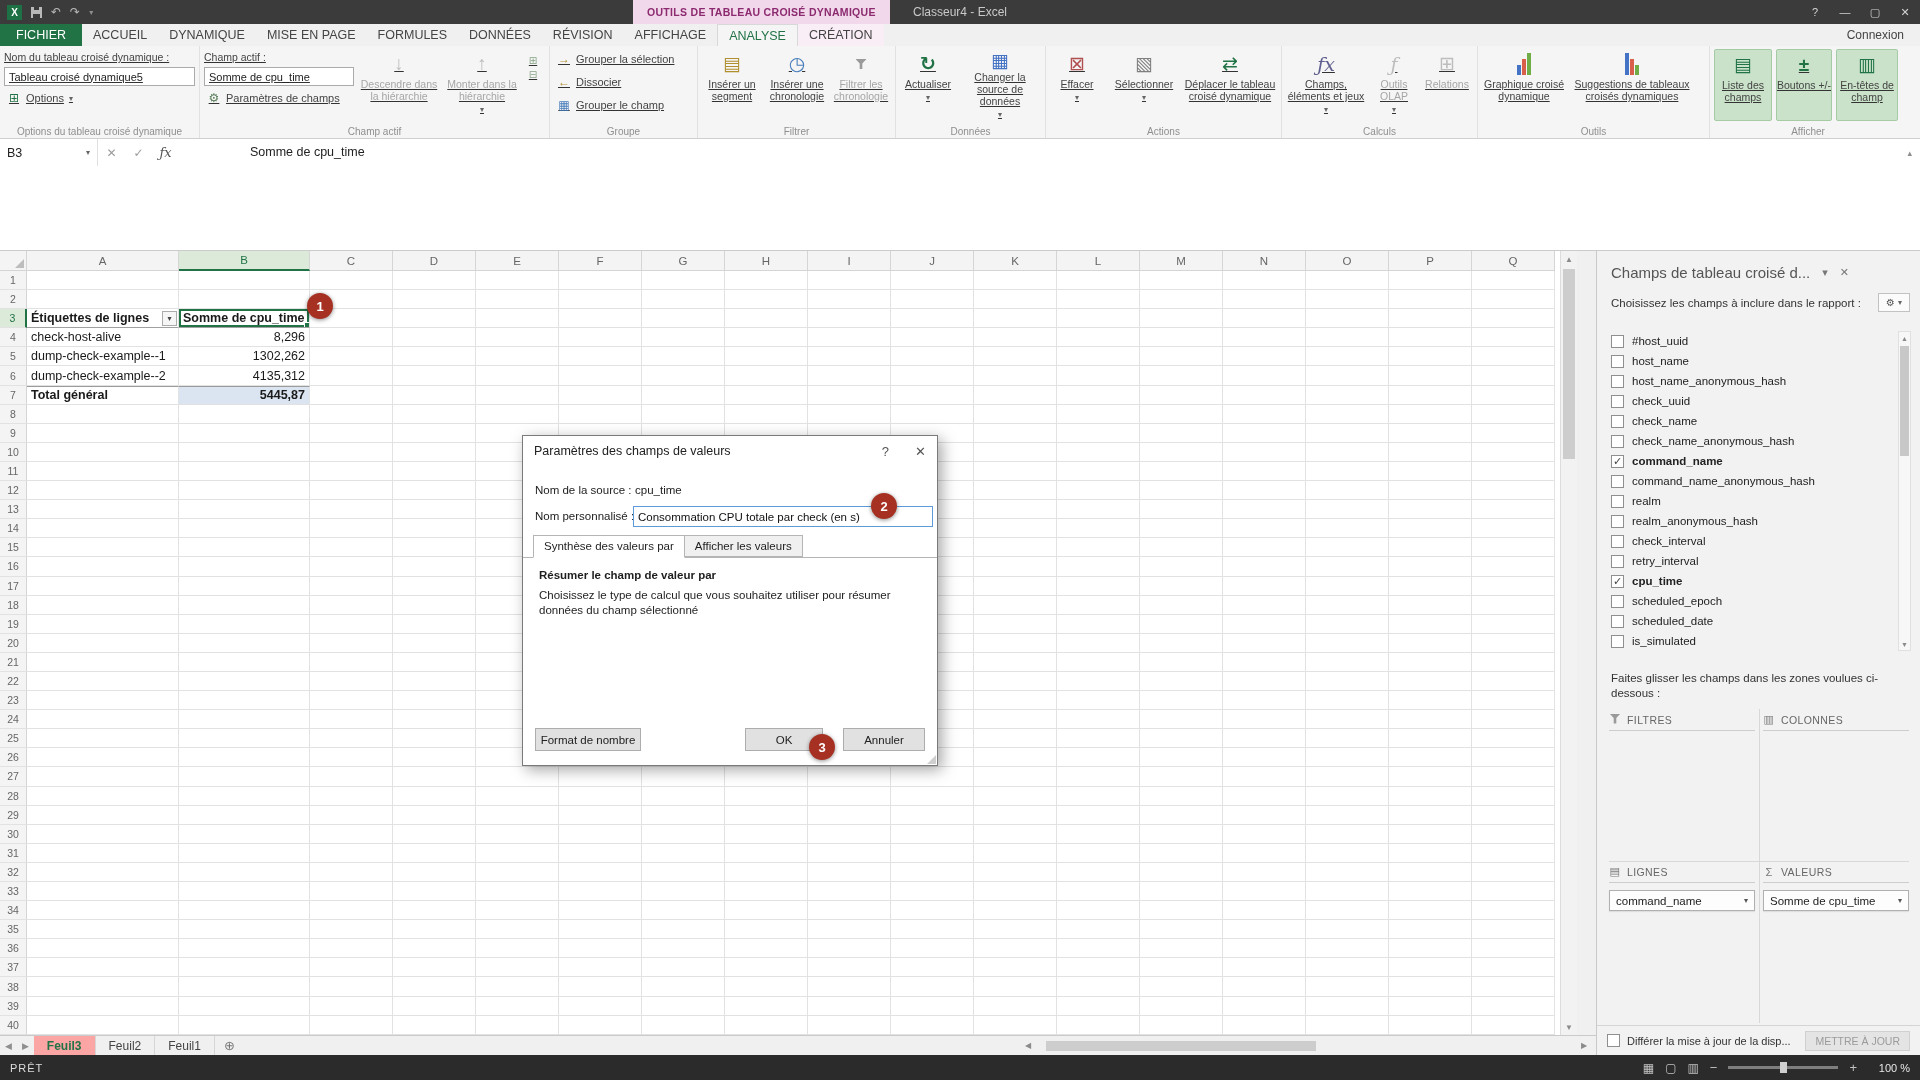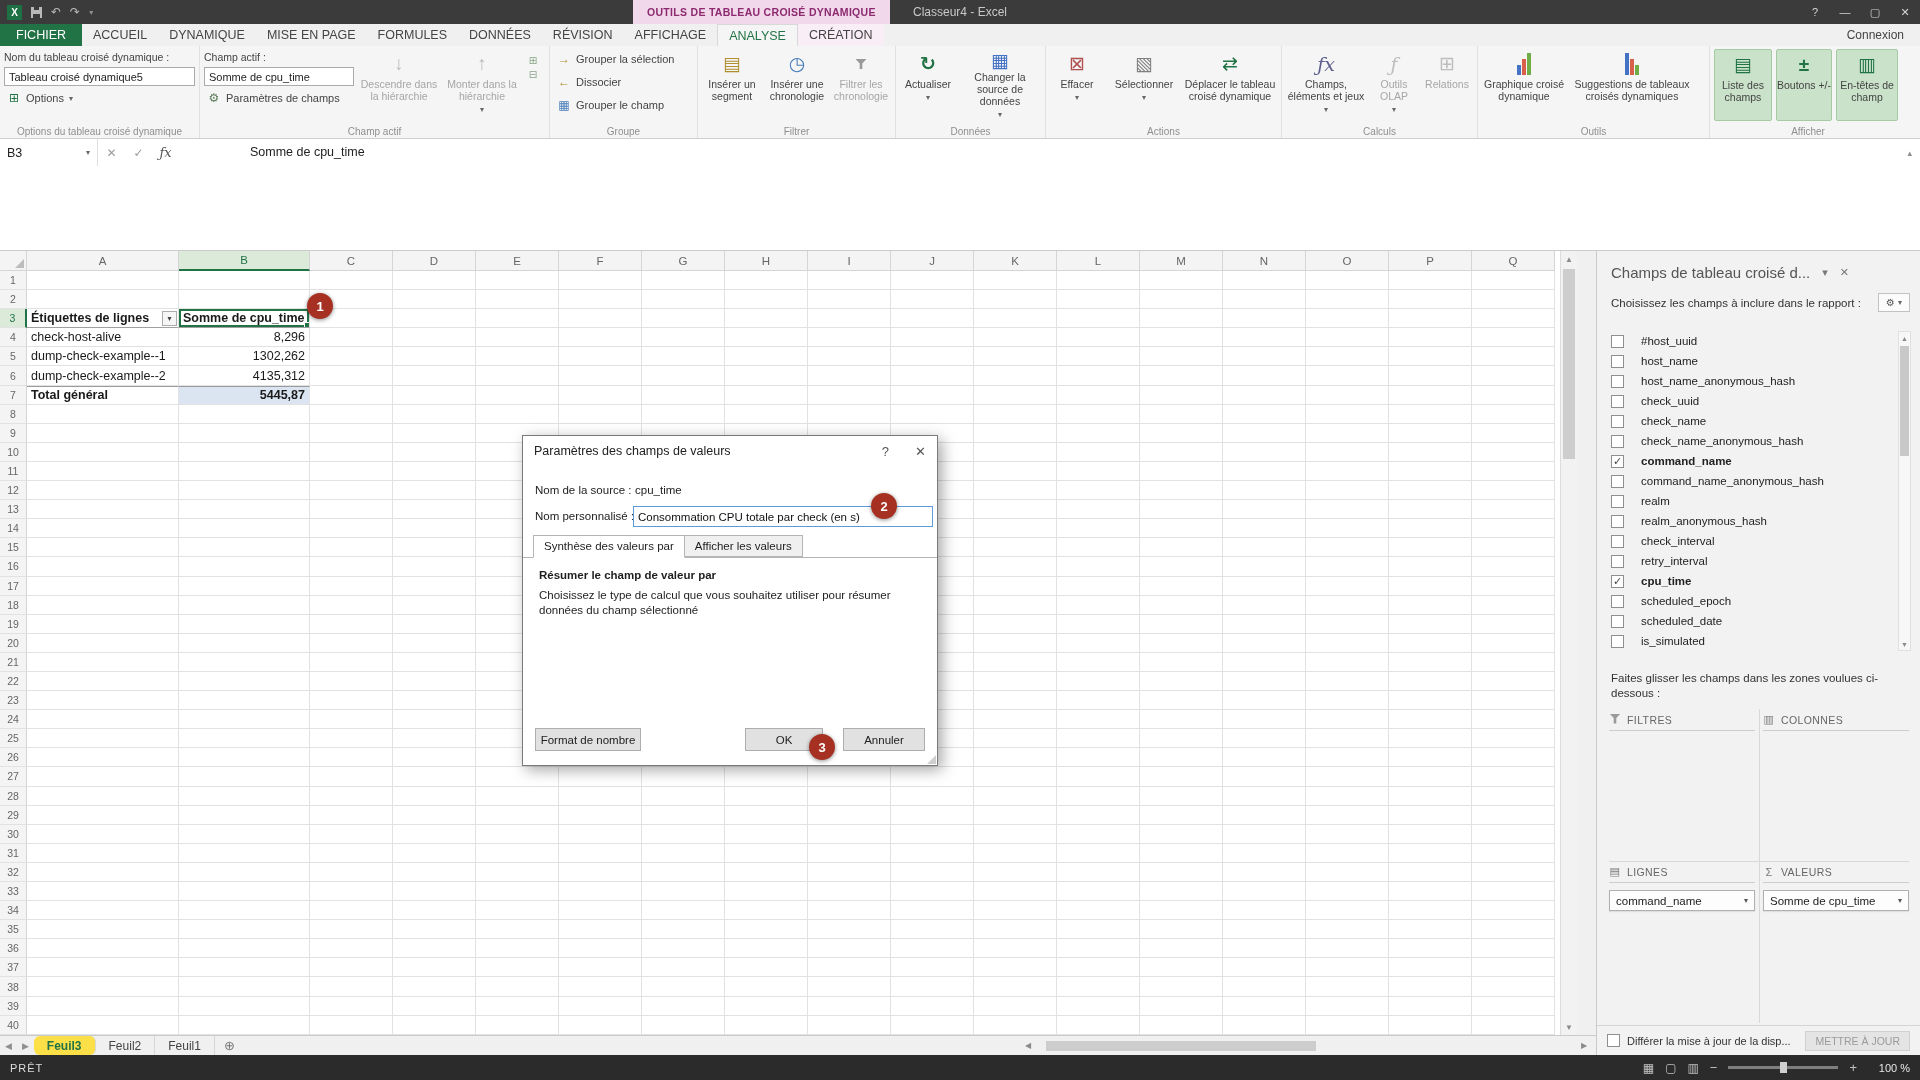--- a/index.html
+++ b/index.html
@@ -25,21 +25,21 @@
   .rtab { padding:0 11px; display:flex; align-items:center; font-size:12.5px; color:#444; white-space:nowrap; }
   .rtab.file { background:var(--accent-green,#217346); color:#fff; padding:0 16px; }
   .rtab.contextual { background:#faeef6; }
   .rtab.active { background:#f5f5f5; border:1px solid #d8d8d8; border-bottom:none; color:var(--accent-green,#217346); }
   .connexion { margin-left:auto; padding:0 16px; display:flex; align-items:center; font-size:12px; color:#444; }
 
   
   .ribbon { position:absolute; top:46px; left:0; width:1920px; height:93px; background:#f5f5f5; border-bottom:1px solid #d0d0d0; display:flex; z-index:28; }
   .rgroup { position:relative; height:100%; border-right:1px solid #e1e1e1; padding:3px 4px 16px; overflow:hidden; }
   .rg-label { position:absolute; bottom:1px; left:0; right:0; text-align:center; font-size:10px; color:#8f8f8f; white-space:nowrap; overflow:hidden; }
-  .rg-body { display:flex; height:100%; }
+  .rg-body { display:flex; height:100%;text-decoration:underline; }
   .stack { display:flex; flex-direction:column; gap:2px; }
   .hstack { display:flex; flex-direction:row; gap:3px; }
   .mini-label { font-size:10.5px; color:#444; height:16px; line-height:16px; white-space:nowrap; overflow:hidden; }
   .rib-input { height:19px; border:1px solid #ababab; background:#fff; font-size:11px; padding:0 4px; font-family:inherit; color:#222; width:100%; }
   .rsmall { display:flex; align-items:center; gap:5px; height:20px; font-size:11px; color:#444; padding:0 3px; white-space:nowrap; overflow:hidden; }
   .ric { font-size:12px; width:14px; text-align:center; flex:0 0 14px; }
   .caret { font-size:8px; color:#666; }
   .bigbtn { height:72px; display:flex; flex-direction:column; align-items:center; padding-top:3px; gap:2px; font-size:10.5px; line-height:12px; text-align:center; color:#444; border-radius:2px; overflow:hidden; }
   .bigbtn .bicon { height:24px; font-size:19px; display:flex; align-items:center; justify-content:center; }
   .bigbtn.disabled, .rsmall.disabled { color:var(--disabled-text,#a6a6a6); }
@@ -89,21 +89,21 @@
   .v-scroll .arr { height:16px; display:flex; align-items:center; justify-content:center; font-size:8px; color:#8a8a8a; }
   .v-thumb { position:absolute; top:18px; left:2px; width:12px; height:190px; background:#cdcdcd; }
   .v-scroll .arr.bottom { position:absolute; bottom:0; left:0; right:0; }
   .right-gap { position:absolute; top:251px; left:1577px; width:19px; height:804px; background:#f0f0f0; }
 
   
   .sheet-row { position:absolute; top:1035px; left:0; width:1596px; height:20px; background:#f0f0f0; border-top:1px solid #cacaca; display:flex; align-items:center; font-size:12px; z-index:6; }
   .sheet-nav { color:#8f8f8f; padding:0 5px; font-size:9px; }
   #sheet-tabs { display:flex; height:100%; }
   .stab { padding:0 13px; height:100%; display:flex; align-items:center; border-right:1px solid #d6d6d6; color:#444; }
-  .stab.active { background:#fde047; color:var(--accent-green,#217346); font-weight:bold;border-radius:6px; }
+  .stab.active { background:#fca5a5; color:var(--accent-green,#217346); font-weight:bold; }
   .add-sheet { margin-left:9px; color:#777; font-size:13px; }
   .h-scroll { margin-left:auto; margin-right:4px; display:flex; align-items:center; height:100%; }
   .h-scroll .arr { width:16px; text-align:center; font-size:8px; color:#8a8a8a; }
   .h-track { width:540px; height:12px; background:#f0f0f0; position:relative; }
   .h-thumb { position:absolute; left:10px; top:1px; width:270px; height:10px; background:#cdcdcd; }
 
   
   .status-bar { position:absolute; top:1055px; left:0; width:1920px; height:25px; background:var(--statusbar-bg,#2b2b2b); color:#e6e6e6; display:flex; align-items:center; font-size:11px; padding:0 10px; z-index:30; }
   .status-mode { letter-spacing:1px; color:#ddd; }
   .status-right { margin-left:auto; display:flex; align-items:center; gap:11px; }
@@ -114,21 +114,21 @@
   .zoom-pct { width:42px; text-align:right; color:#e6e6e6; }
 
   
   .fields-panel { position:absolute; top:251px; left:1596px; width:324px; height:804px; background:#f2f2f2; border-left:1px solid #c9c9c9; font-size:12px; color:#333; z-index:7; }
   .fp-header { display:flex; align-items:center; padding:13px 12px 0 14px; }
   .fp-title { font-size:15px; color:#555; white-space:nowrap; overflow:hidden; }
   .fp-hicon { color:#777; margin-left:12px; font-size:11px; }
   .fp-choose { display:flex; align-items:center; padding:12px 10px 0 14px; font-size:11.5px; white-space:nowrap; overflow:hidden; }
   .gear-btn { margin-left:auto; width:32px; height:19px; border:1px solid #c2c2c2; background:#fbfbfb; display:flex; align-items:center; justify-content:center; gap:3px; font-size:10px; color:#555; flex:0 0 32px; }
   .fields-list { position:absolute; top:80px; left:14px; right:30px; }
-  .field-item { display:flex; align-items:center; gap:17px; height:20px; white-space:nowrap; overflow:hidden; }
+  .field-item { display:flex; align-items:center; gap:8px; height:20px; white-space:nowrap; overflow:hidden; }
   .cb { width:13px; height:13px; border:1px solid #8f8f8f; background:#fff; font-size:11px; line-height:11px; text-align:center; color:#444; flex:0 0 13px; }
   .f-label { font-size:11.5px; color:#222; }
   .f-label.bold { font-weight:bold; }
   .list-scroll { position:absolute; top:80px; right:9px; width:13px; height:320px; background:#f7f7f7; border:1px solid #e0e0e0; }
   .list-scroll .arr { height:12px; display:flex; align-items:center; justify-content:center; font-size:7px; color:#8a8a8a; }
   .list-scroll .arr.bottom { position:absolute; bottom:0; left:0; right:0; }
   .ls-thumb { position:absolute; top:14px; left:1px; width:9px; height:110px; background:#c8c8c8; }
   .drag-label { position:absolute; top:420px; left:14px; width:288px; font-size:11.5px; line-height:15px; }
   .zones { position:absolute; top:458px; left:12px; width:300px; height:314px; }
   .zones::before { content:""; position:absolute; left:150px; top:0; bottom:0; width:1px; background:#d8d8d8; }

